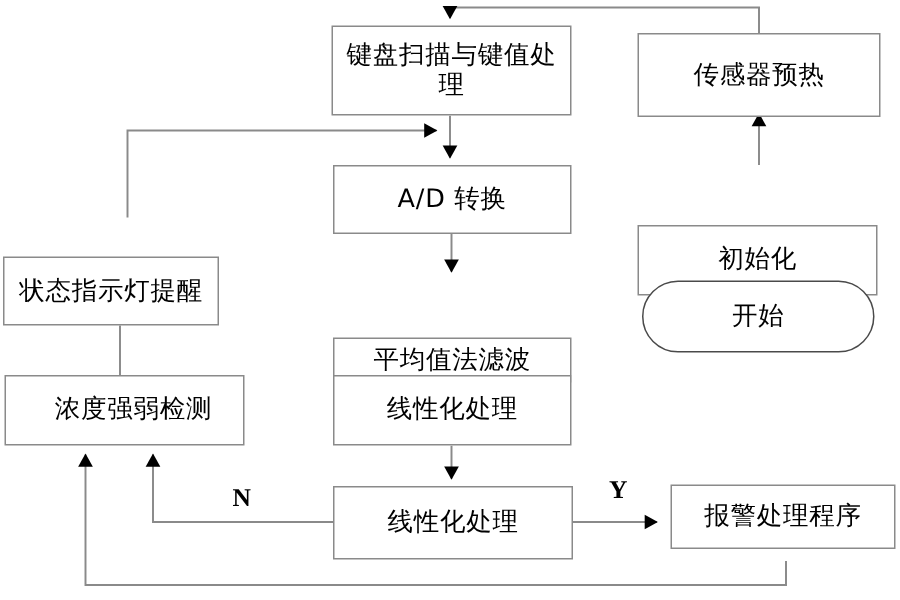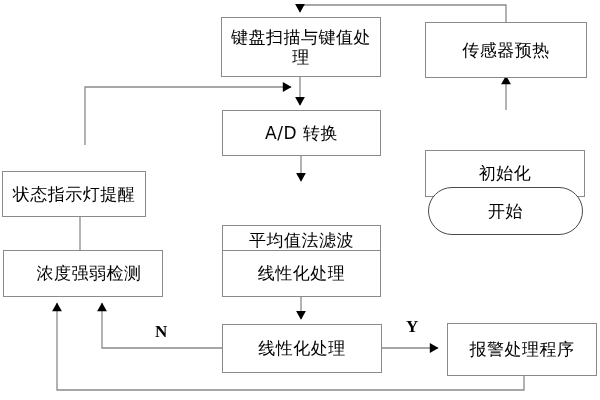--- a/index.html
+++ b/index.html
@@ -136,21 +136,21 @@
   </div>
 
   <div class="node" style="left:3px; top:250px; width:160px; height:47px;padding-left:12px;">
     <span class="label">浓度强弱检测</span>
   </div>
 
   <div class="node" style="left:222px; top:324px; width:160px; height:49px;">
     <span class="label">线性化处理</span>
   </div>
 
-  <div class="node" style="left:447px; top:323px; width:150px; height:53px;">
+  <div class="node" style="left:447px; top:323px; width:150px; height:43px;">
     <span class="label">报警处理程序</span>
   </div>
 
   <div class="edge-label" style="left:155px; top:323px;">N</div>
 
   <div class="edge-label" style="left:406px; top:318px;">Y</div>
 
 </div>
 
 </body></html>

